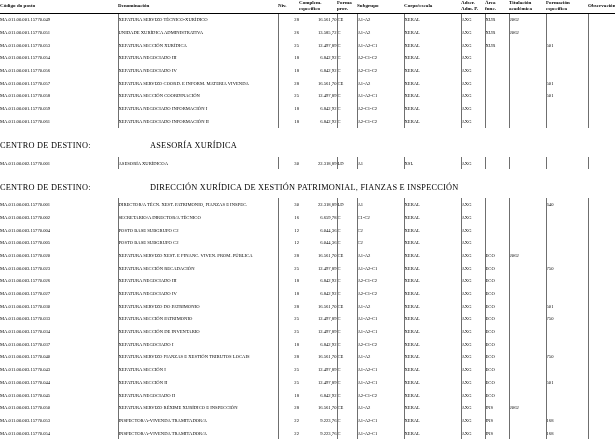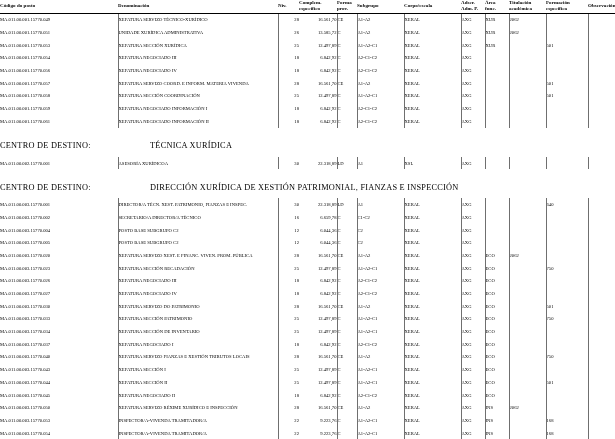--- a/index.html
+++ b/index.html
@@ -236,21 +236,21 @@
           <td class="vl">AXG</td>
           <td class="vl"></td>
           <td class="vl"></td>
           <td class="vl"></td>
           <td class="vl"></td>
         </tr>
         <tr class="section">
           <td colspan="12">
             <div class="sec-wrap">
               <span class="sec-label">CENTRO DE DESTINO:</span>
-              <span class="sec-value">TÉCNICA XURÍDICA</span>
+              <span class="sec-value">ASESORÍA XURÍDICA</span>
             </div>
           </td>
         </tr>
         <tr>
           <td class="code">MA.011.00.002.15770.001</td>
           <td class="vl">ASESORÍA XURÍDICOA</td>
           <td class="vl num">30</td>
           <td class="num">22.318,89</td>
           <td class="vl">LD</td>
           <td class="vl">A1</td>

